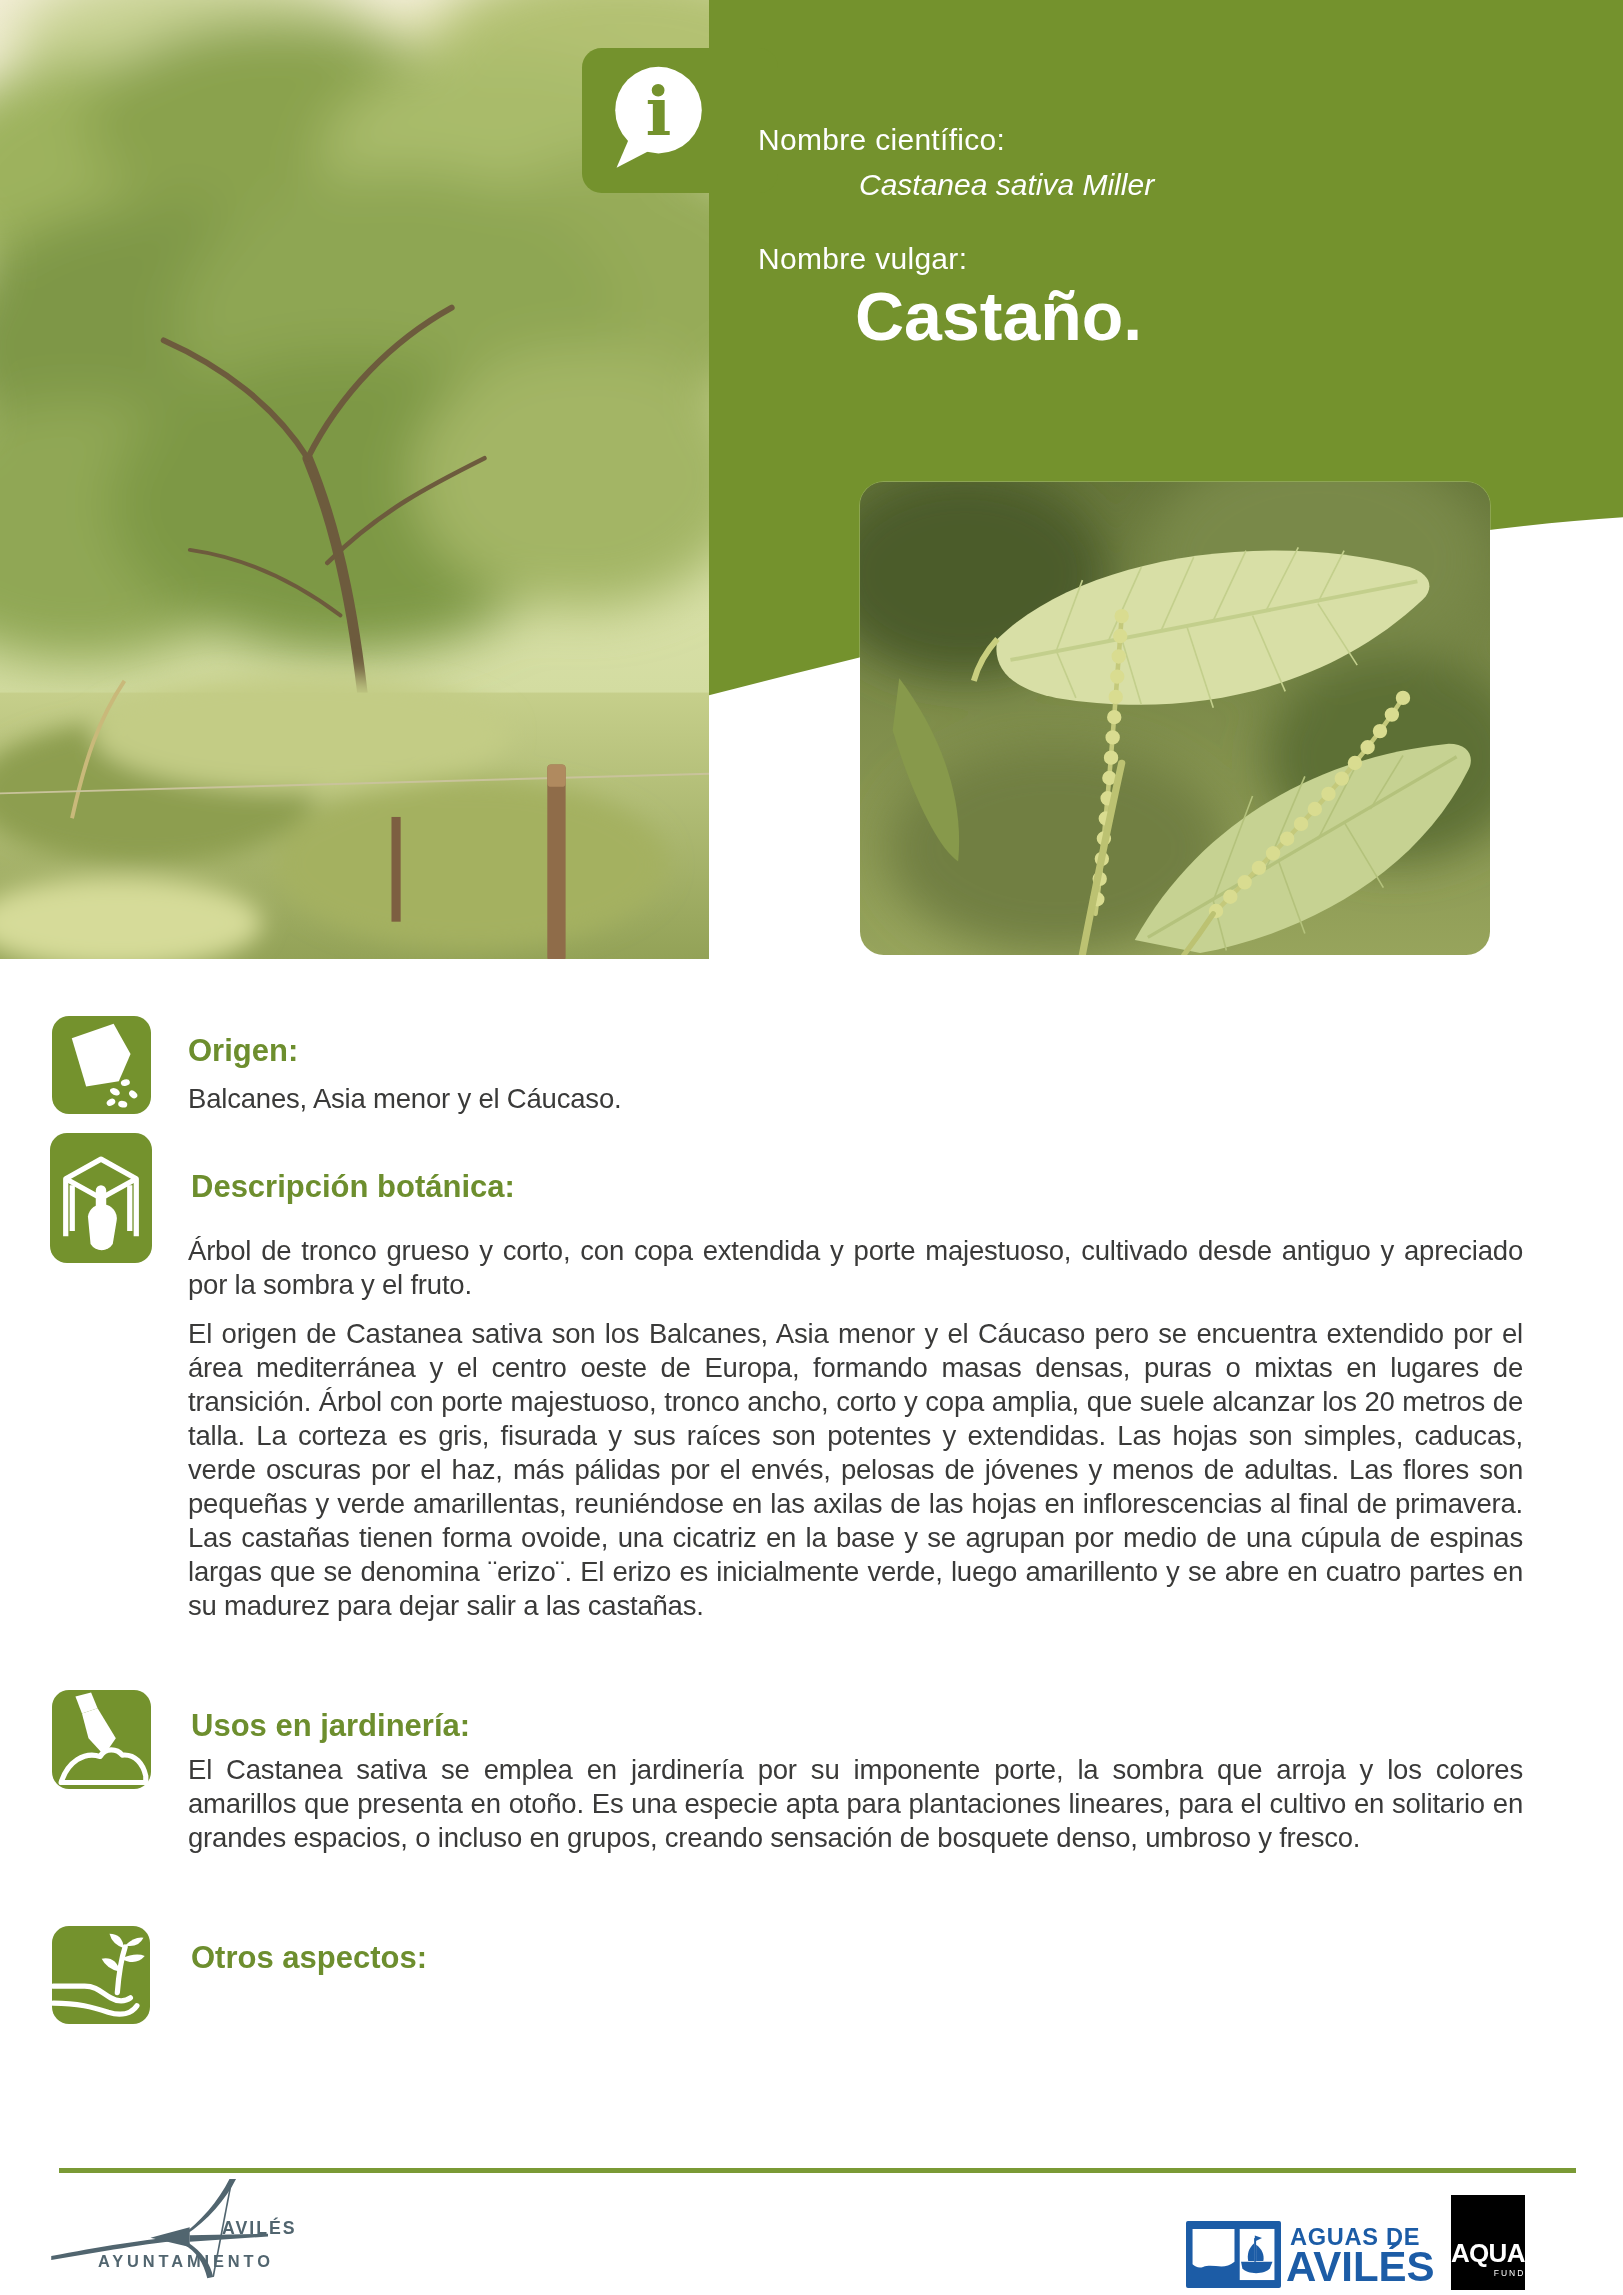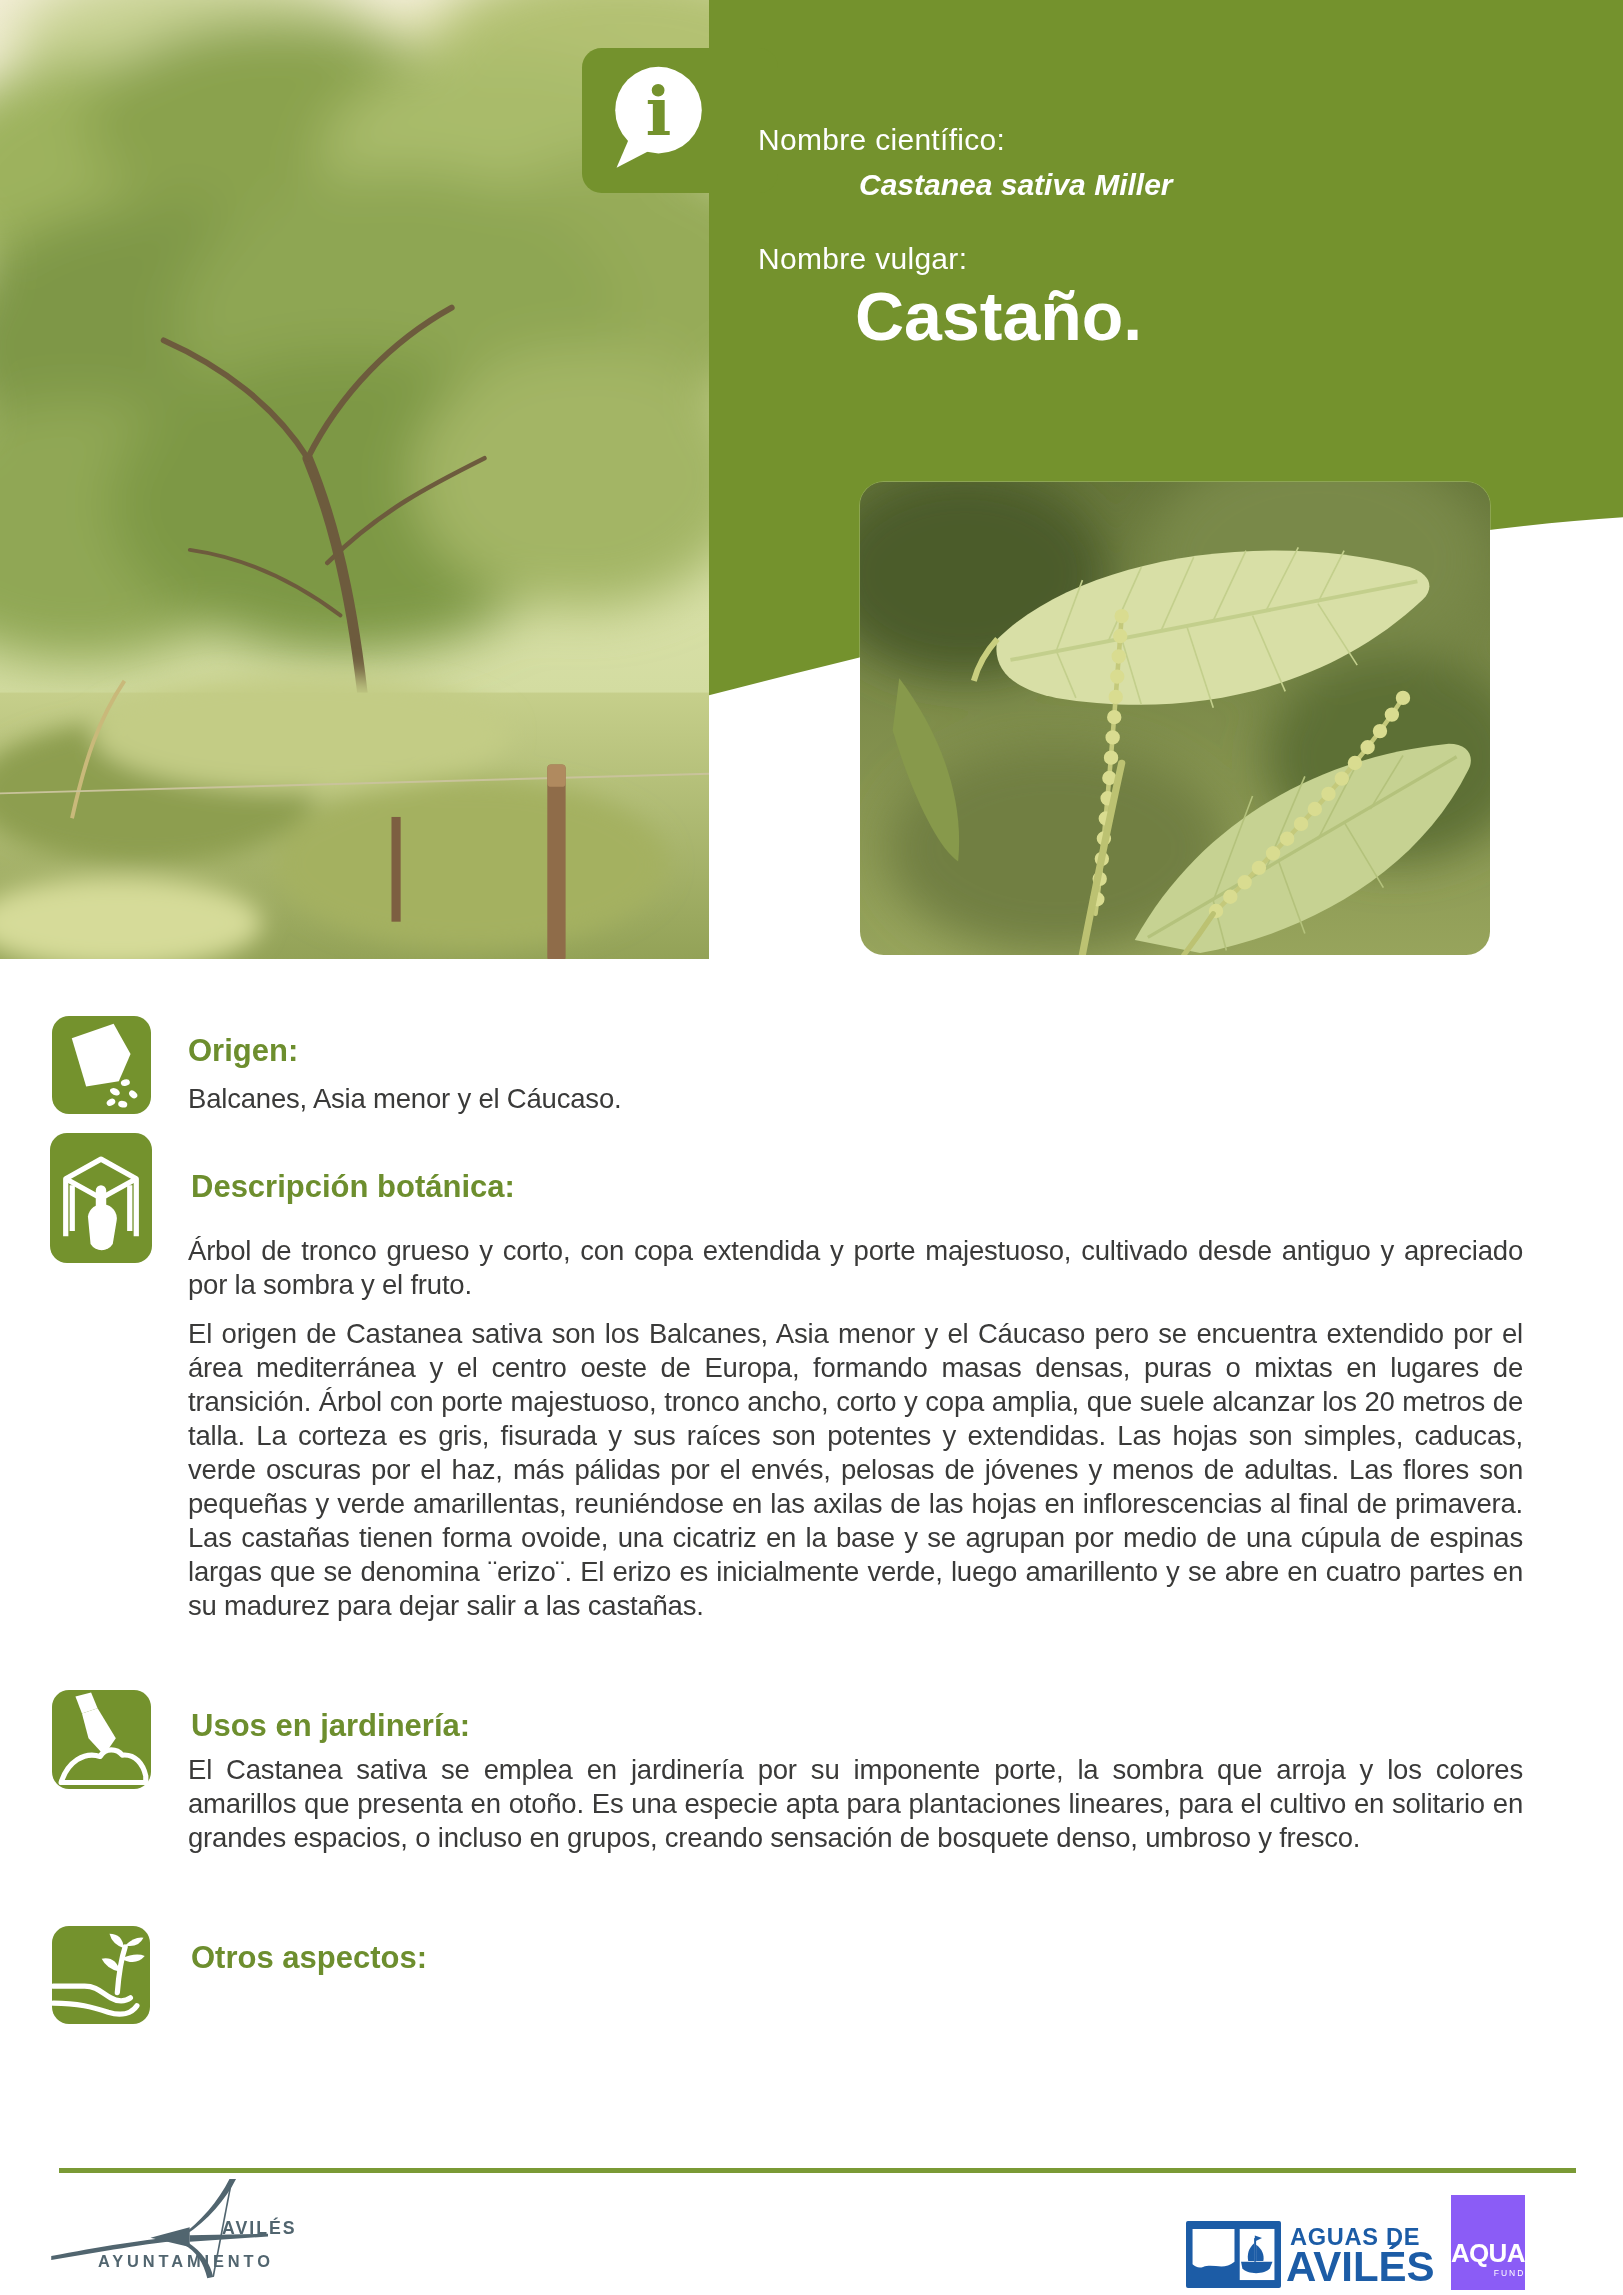--- a/index.html
+++ b/index.html
@@ -9,21 +9,21 @@
 
   
   #tree-photo{left:0;top:0;width:709px;height:959px;}
   #green-field{left:709px;top:0;width:915px;height:720px;}
   #info-box{left:582px;top:48px;width:196px;height:145px;background:#74922d;border-radius:19.6px;}
   #info-bubble{left:23.6px;top:10.5px;width:105px;height:118px;}
   #leaf-photo{left:860px;top:482px;width:630px;height:473px;border-radius:23.6px;overflow:hidden;
               box-shadow:0 0 0 0.7px rgba(255,255,255,.25);}
   .hero-label{color:#ffffff;font-size:30px;font-weight:300;letter-spacing:0.3px;white-space:nowrap;}
   #sci-label{left:758px;top:123px;}
-  #sci-value{left:859px;top:168px;color:#fff;font-size:30px;font-style:italic;font-weight:700;white-space:nowrap;}
+  #sci-value{left:859px;top:168px;color:#fff;font-size:30px;font-style:italic;font-weight:400;white-space:nowrap;}
   #vulgar-label{left:758px;top:242px;}
   #vulgar-value{left:855px;top:277px;color:#fff;font-size:68px;font-weight:700;white-space:nowrap;}
 
   
   .sec-icon{background:#74922d;border-radius:17px;}
   #icon-origen{left:52px;top:1016px;width:99px;height:98px;}
   #icon-desc{left:50px;top:1133px;width:102px;height:130px;}
   #icon-usos{left:52px;top:1690px;width:99px;height:99px;}
   #icon-otros{left:52px;top:1926px;width:98px;height:98px;}
   .sec-title{color:#6d8e2e;font-size:31px;font-weight:700;white-space:nowrap;}
@@ -41,21 +41,21 @@
   #p-otros{top:1971px;}
 
   
   #footer-rule{left:59px;top:2168px;width:1517px;height:5.2px;background:#7a9a35;}
   #ayto-mark{left:51px;top:2179px;width:229px;height:111px;}
   #ayto-city{left:222px;top:2218px;font-size:17.7px;font-weight:700;letter-spacing:2px;color:#51656f;white-space:nowrap;}
   #ayto-org{left:98px;top:2252px;font-size:16.4px;font-weight:700;letter-spacing:3.9px;color:#51656f;white-space:nowrap;}
   #aguas-icon{left:1186px;top:2221px;width:95px;height:67px;}
   #aguas-line1{left:1290px;top:2224px;font-size:23.6px;font-weight:700;letter-spacing:0.7px;color:#1c5ca6;white-space:nowrap;}
   #aguas-line2{left:1286px;top:2243px;font-size:42px;font-weight:700;letter-spacing:0px;color:#1c5ca6;white-space:nowrap;}
-  #aquae-box{left:1451px;top:2195px;width:74px;height:95px;background:#8b5cf6;text-align:center;}
+  #aquae-box{left:1451px;top:2195px;width:74px;height:95px;background:#000000;text-align:center;}
   #aquae-brand{position:absolute;left:0;width:74px;top:43px;color:#fff;font-size:26px;font-weight:700;letter-spacing:-0.7px;}
   #aquae-sub{position:absolute;left:0;width:74px;top:73px;color:#fff;font-size:8.5px;font-weight:400;letter-spacing:2px;padding-left:40px;}
 </style>
 </head>
 <body>
 
 <div id="page">
 
   <svg id="tree-photo" class="abs" viewBox="0 0 1083 1465" preserveAspectRatio="none">
     <defs>

